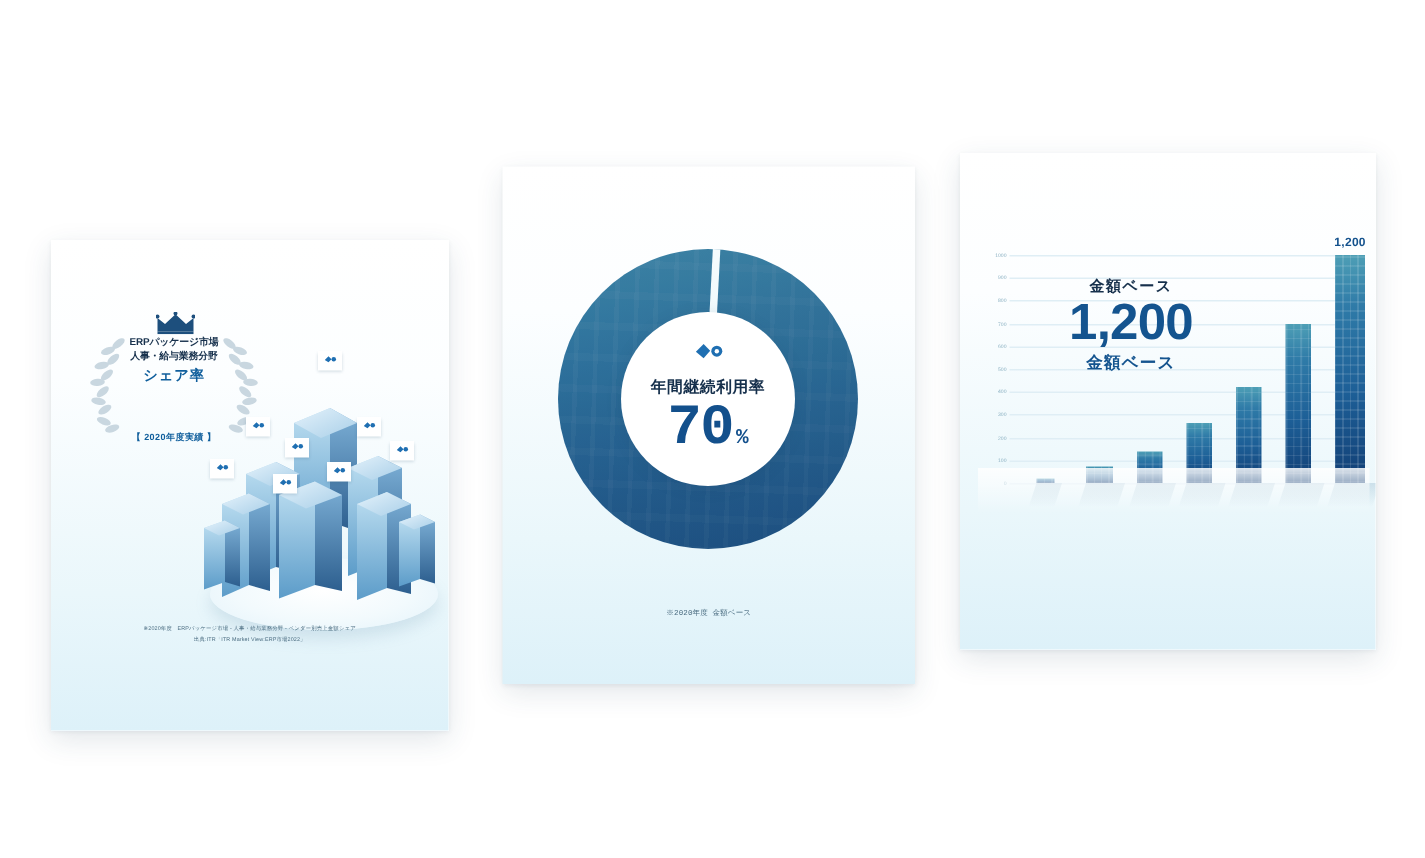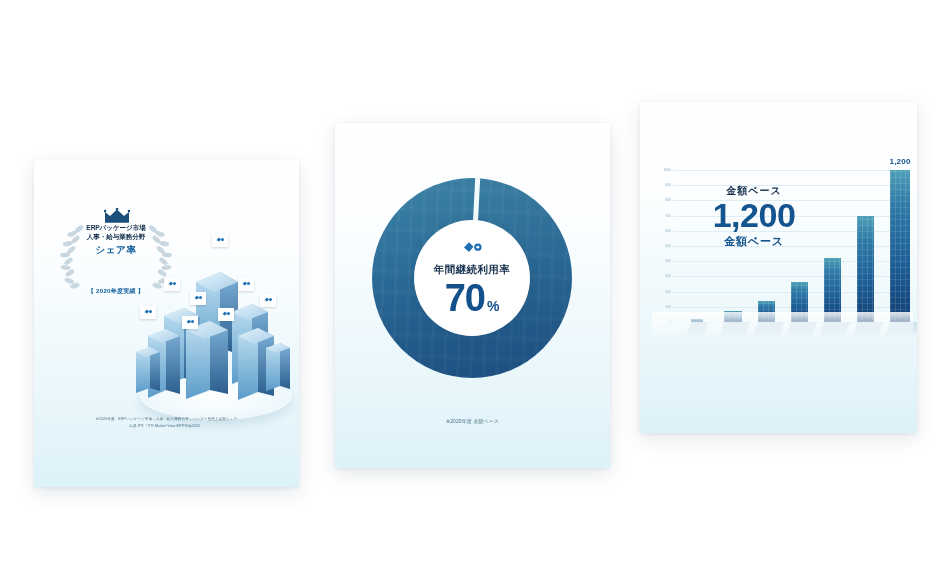--- a/index.html
+++ b/index.html
@@ -14,21 +14,21 @@
   .stage{position:absolute;inset:0;}
 
   
   .card{
     position:absolute;
     background:linear-gradient(180deg,#ffffff 0%,#fcfeff 28%,#eaf7fb 72%,#ddf1f9 100%);
     box-shadow:0 6px 18px rgba(40,70,90,.13), 0 1px 3px rgba(40,70,90,.08);
     overflow:hidden;
   }
   #card-1{left:34px;top:160px;width:265px;height:327px;}
-  #card-2{left:335px;top:123px;width:275px;height:345px;}
+  #card-2{left:335px;top:111px;width:275px;height:345px;font-family:Liberation Mono, monospace;}
   #card-3{left:640px;top:102px;width:277px;height:331px;}
 
   .footnote{
     position:absolute;left:0;right:0;
     text-align:center;
     color:#4a6c80;
     font-size:3.6px;
     line-height:1.75;
     letter-spacing:.1px;
     white-space:nowrap;

